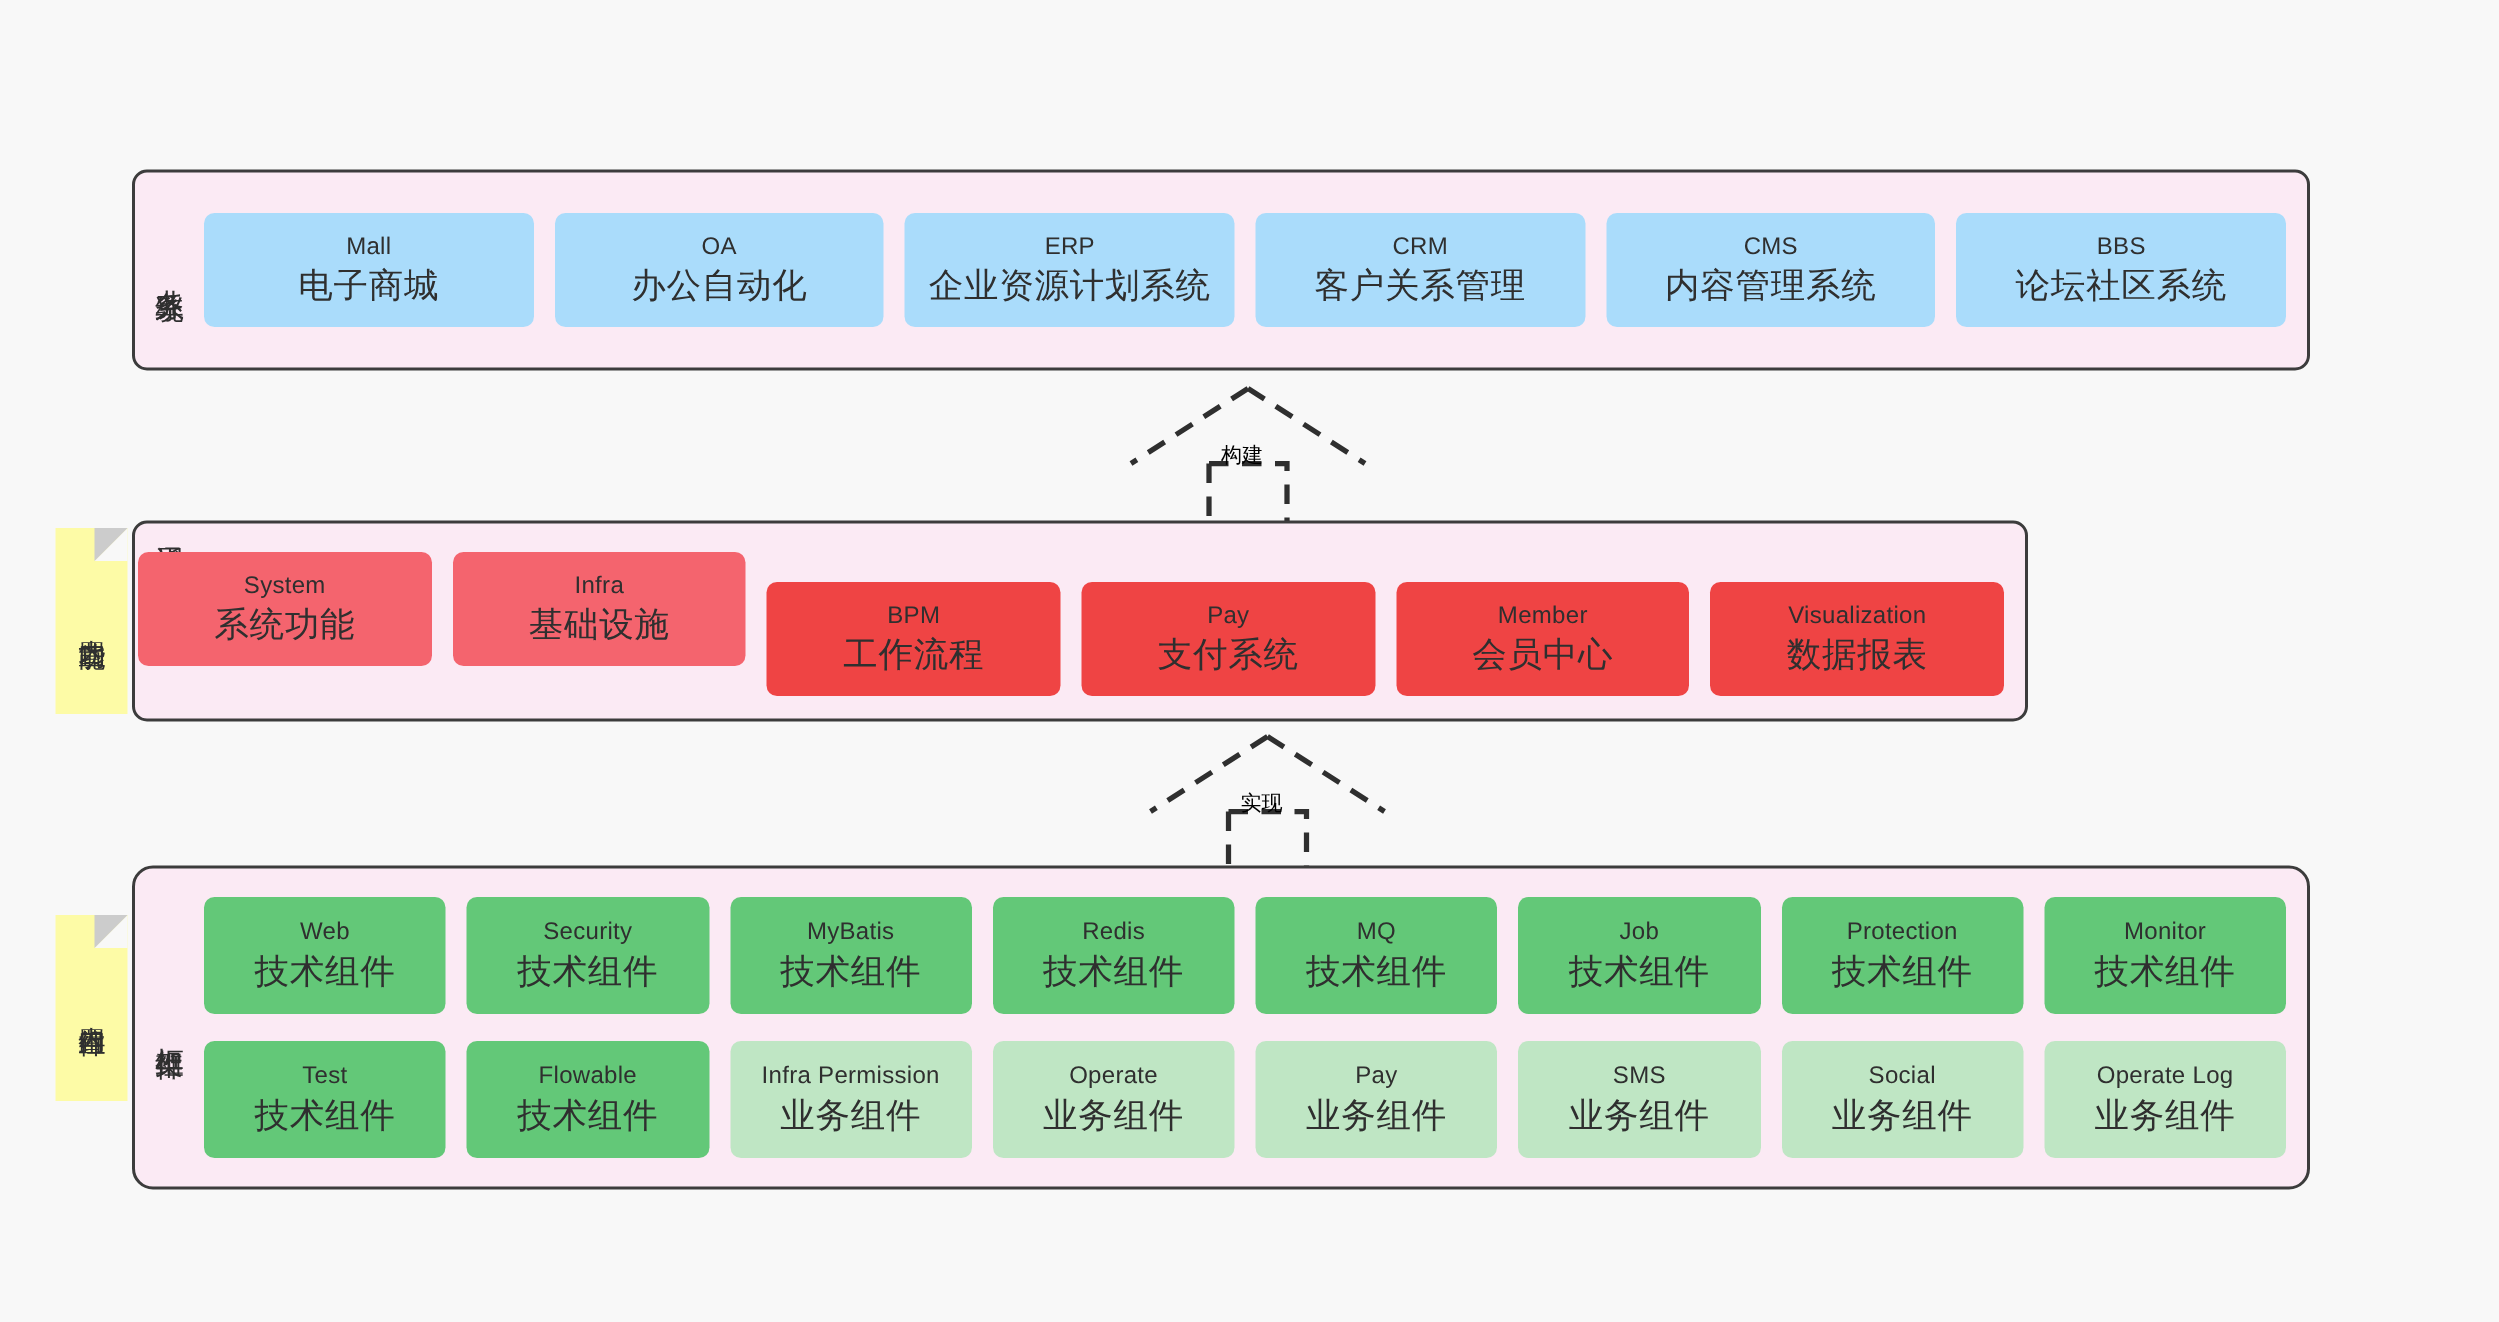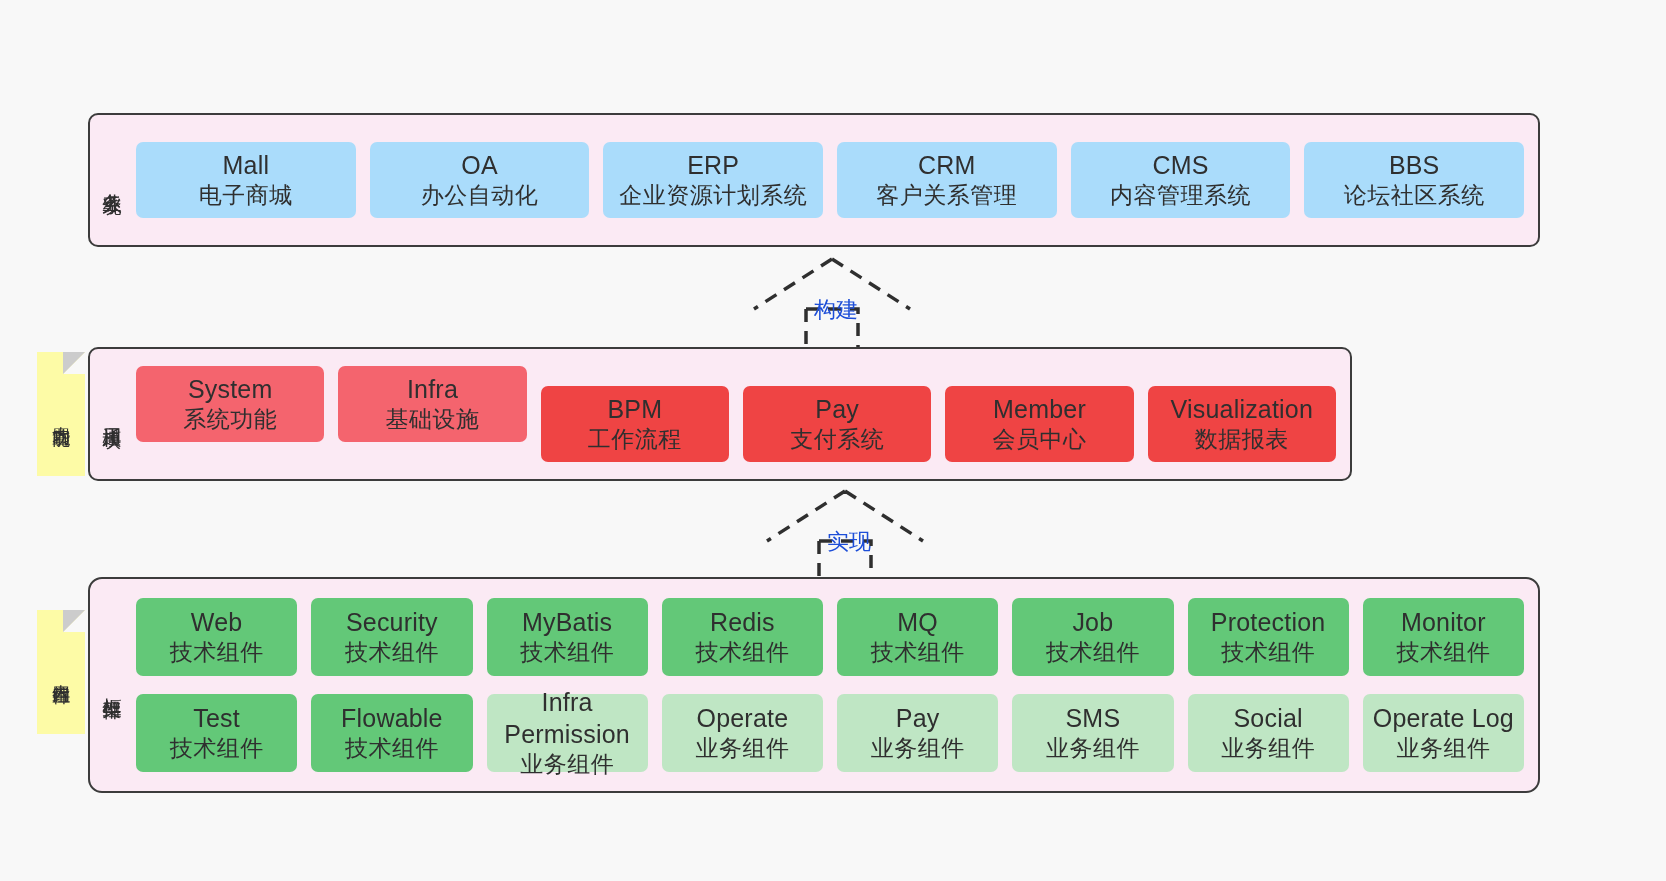--- a/index.html
+++ b/index.html
@@ -71,38 +71,38 @@
     align-items: center;
     justify-content: center;
     text-align: center;
     line-height: 1.28;
     padding: 6px 4px;
     box-sizing: border-box;
     color: #2f2f2f;
   }
 
   .card .t-en {
-    font-size: 25px;
+    font-size: 16px;
     letter-spacing: .2px;
   }
   .card .t-cn {
     font-size: 23px;
     letter-spacing: .5px;
   }
 
   
   .c-blue        { background: #aadcfb; }
   .c-red         { background: #f4646e; }
   .c-pink        { background: #ef4444; margin-top: 20px; }
   .c-green       { background: #63c878; }
   .c-lightgreen  { background: #bfe6c4; }
 
   
   #layer-business  { left: 88px;  top: 113px; width: 1452px; height: 134px; }
-  #layer-modules   { left: 88px;  top: 347px; width: 1264px; height: 134px; }
+  #layer-modules   { left: 88px;  top: 347px; width: 1264px; height: 134px; flex-direction: column; }
   #layer-framework { left: 88px;  top: 577px; width: 1452px; height: 216px; border-radius: 14px; }
 
   #layer-business  .card,
   #layer-modules   .card { height: 76px; }
   #layer-framework .card { height: 78px; }
 
   
   .sticky {
     position: absolute;
     width: 48px;
@@ -150,22 +150,22 @@
     width: 160px;
     height: 96px;
   }
   #arrow-build   { left: 752px; top: 255px; }
   #arrow-impl    { left: 765px; top: 487px; }
 
   .arrow svg { display: block; overflow: visible; }
 
   .arrow-label {
     position: absolute;
-    font-size: 22px;
-    color: #1d4ed8;
+    font-size: 14px;
+    color: #000000;
     background: transparent;
     white-space: nowrap;
     user-select: none;
   }
   #arrow-build .arrow-label { left: 62px; top: 40px; }
   #arrow-impl  .arrow-label { left: 62px; top: 40px; }
 </style>
 </head>
 <body>
 

